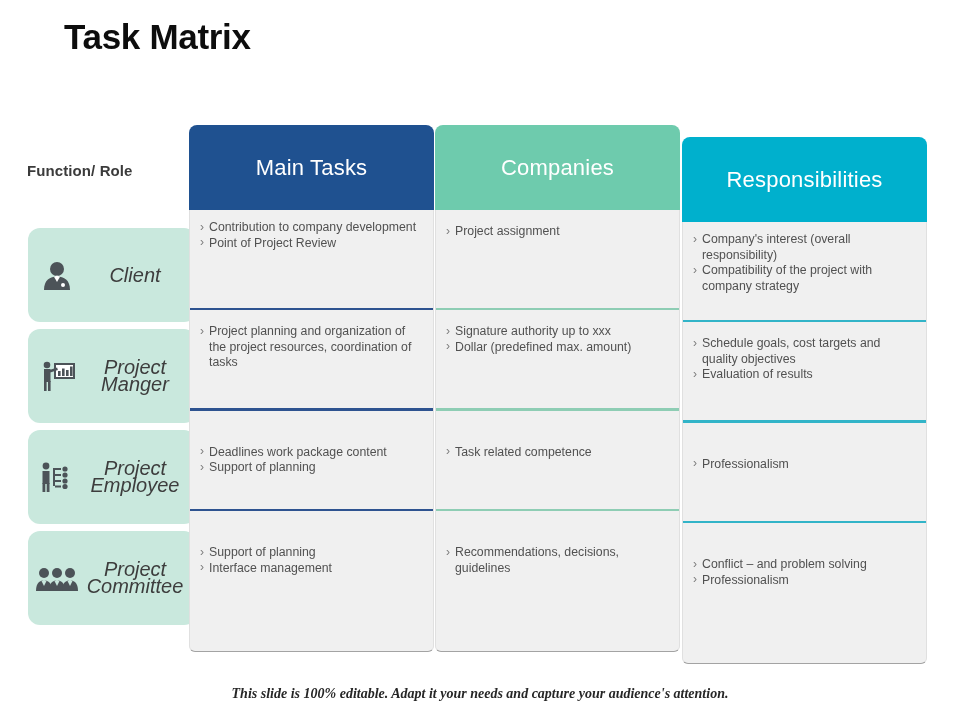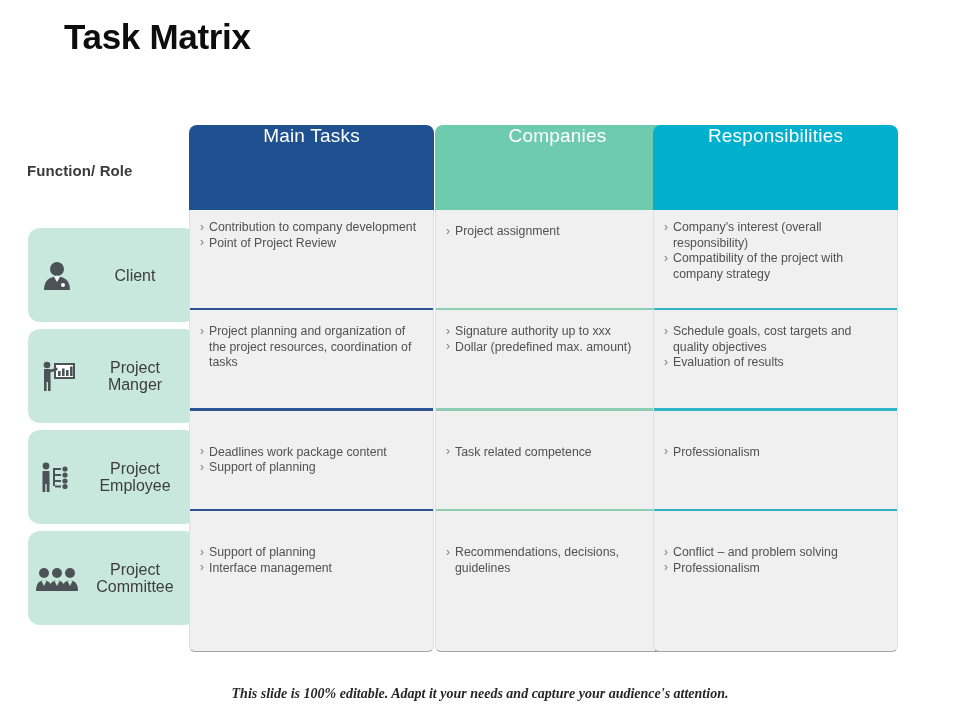--- a/index.html
+++ b/index.html
@@ -62,54 +62,55 @@
     width: 58px;
     min-width: 58px;
     display: flex;
     align-items: center;
     justify-content: center;
     color: #4c5358;
   }
   .role-icon svg { display: block; }
   .role-label {
     flex: 1;
-    font-size: 16px;
+    font-size: 20px;
     color: #3d3d3d;
     line-height: 17px;
     padding-right: 12px;
     text-align: center;
     white-space: pre-line;
+    font-style: italic;
   }
 
   
   .matrix {
     position: absolute;
     left: 189px;
     top: 125px;
     width: 751px;
     height: 527px;
   }
   .col {
     position: absolute;
     top: 0;
     width: 245px;
     height: 527px;
   }
   .col-0 { left: 0px; }
   .col-1 { left: 246px; }
-  .col-2 { left: 464px; }
+  .col-2 { left: 493px; margin-top: 12px; }
 
   .col-head {
     height: 85px;
     border-radius: 8px 8px 0 0;
     display: flex;
-    align-items: flex-start;
+    align-items: center;
     justify-content: center;
     color: #ffffff;
-    font-size: 19px;
+    font-size: 22px;
     letter-spacing: 0.2px;
   }
   .col-body {
     height: 442px;
     background: #f0f0f0;
     border-left: 1px solid #e0e0e0;
     border-right: 1px solid #e0e0e0;
     border-bottom: 1px solid #a3a3a3;
     border-radius: 0 0 6px 6px;
     box-sizing: border-box;

